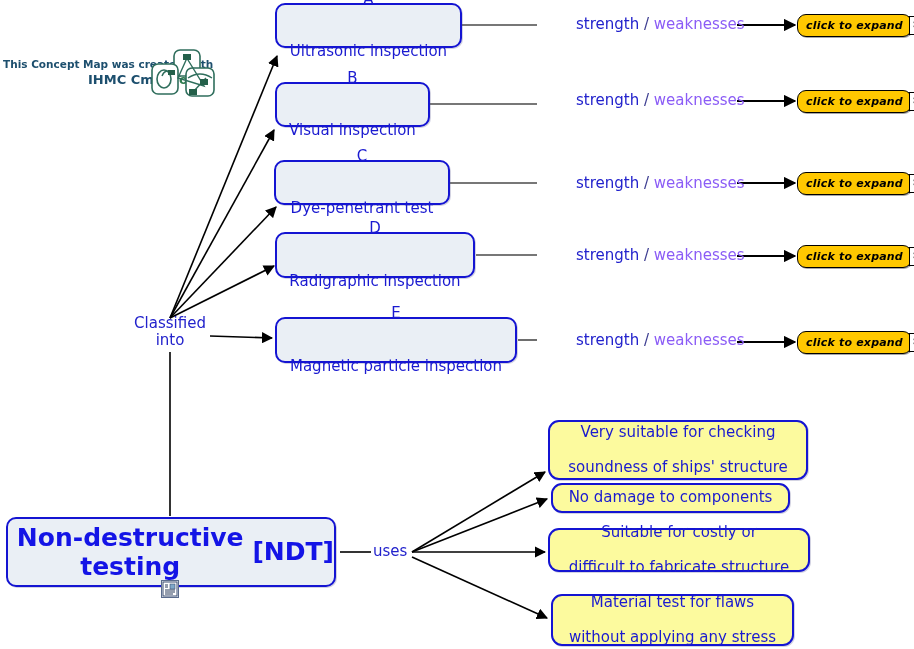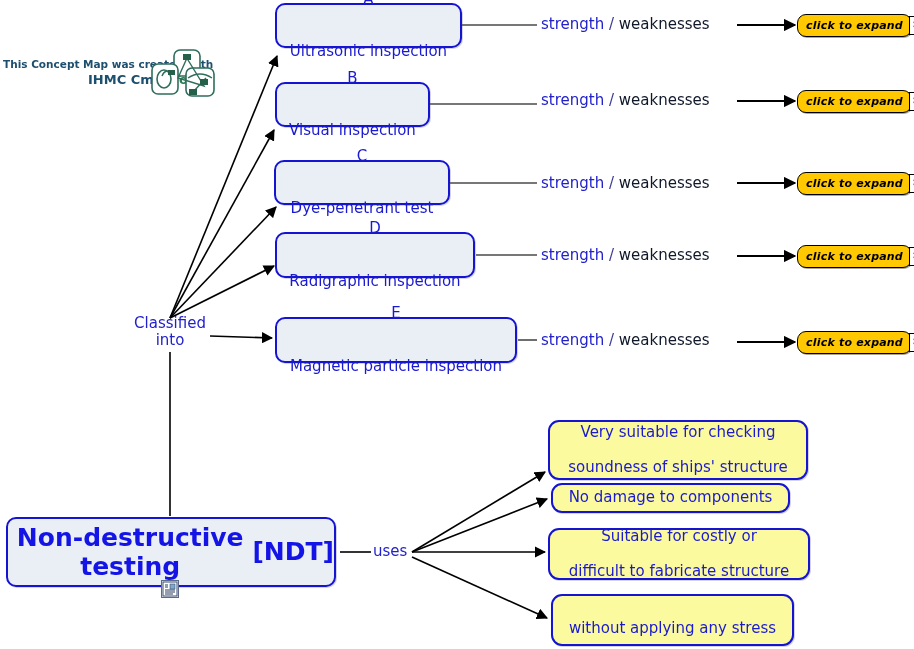--- a/index.html
+++ b/index.html
@@ -92,23 +92,23 @@
 
   
   .linklabel {
     position: absolute;
     font-size: 15px;
     color: #2222cc;
     white-space: nowrap;
     line-height: 1.12;
     text-align: center;
   }
-  .linklabel .w-strength { color: #2222cc; }
+  .linklabel .w-strength { color: #2222cc; margin-left: 35px; }
   .linklabel .w-sep { color: #3a3a8f; }
-  .linklabel .w-weak { color: #0f172a; text-align: center; }
+  .linklabel .w-weak { color: #8b5cf6; text-align: center; }
 
   
   .expand {
     position: absolute;
     display: flex;
     align-items: center;
   }
   .expand .btn {
     background: #ffc800;
     border: 1px solid #000000;
@@ -334,27 +334,27 @@
     <span>
       <span>Very suitable for checking</span><br>
       <span>soundness of ships' structure</span>
     </span>
   </div>
 
   <div class="ynode" style="left:551px; top:483px; width:239px; height:30px;">
     <span>No damage to components</span>
   </div>
 
-  <div class="ynode" style="left:548px; top:528px; width:262px; height:52px;">
+  <div class="ynode" style="left:548px; top:528px; width:262px; height:44px;">
     <span>
       <span>Suitable for costly or</span><br>
       <span>difficult to fabricate structure</span>
     </span>
   </div>
 
   <div class="ynode" style="left:551px; top:594px; width:243px; height:52px;">
     <span>
-      <br>
+      <span>Material test for flaws</span><br>
       <span>without applying any stress</span>
     </span>
   </div>
 
 </div>
 
 </body></html>

